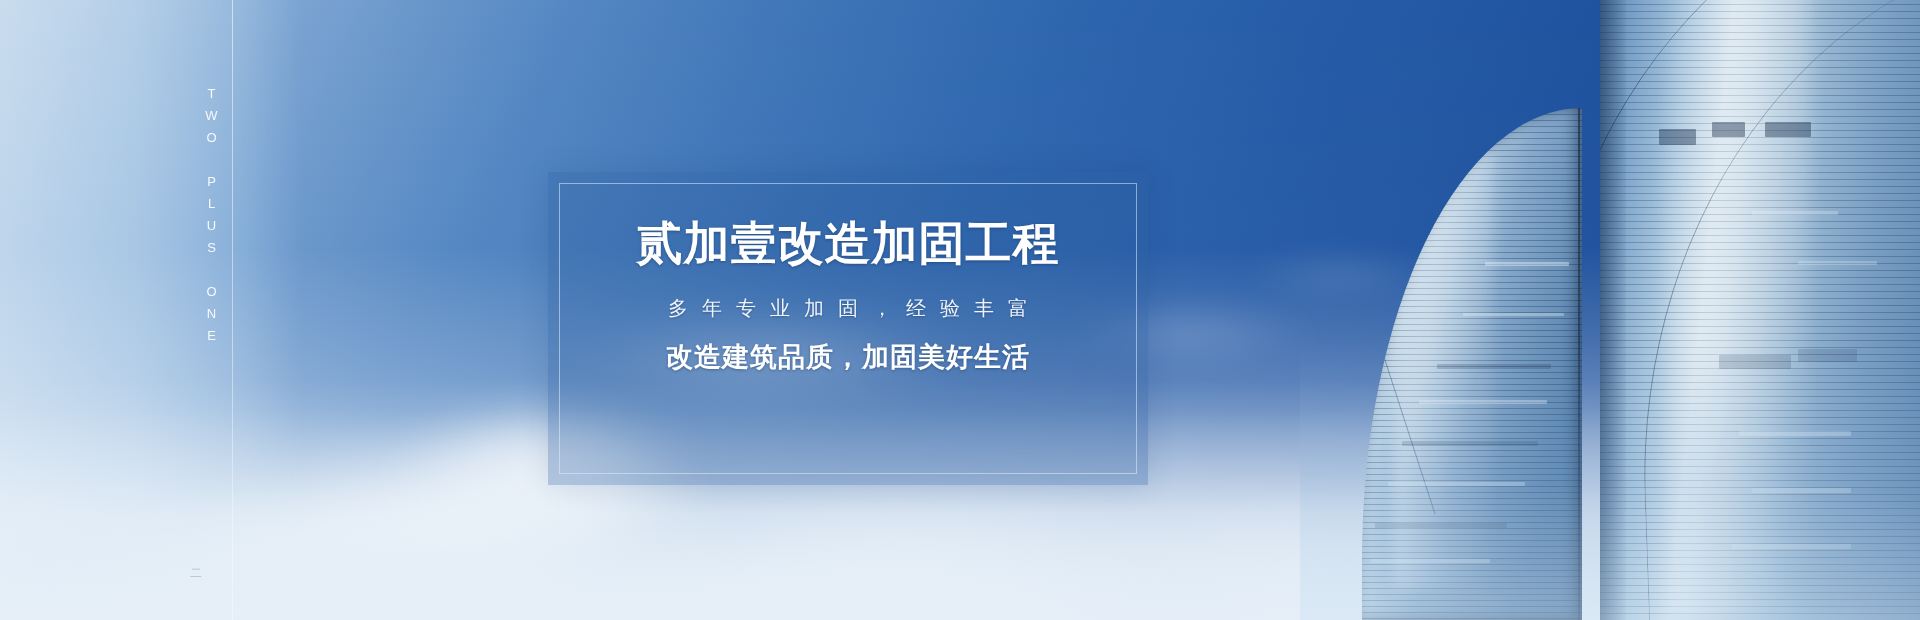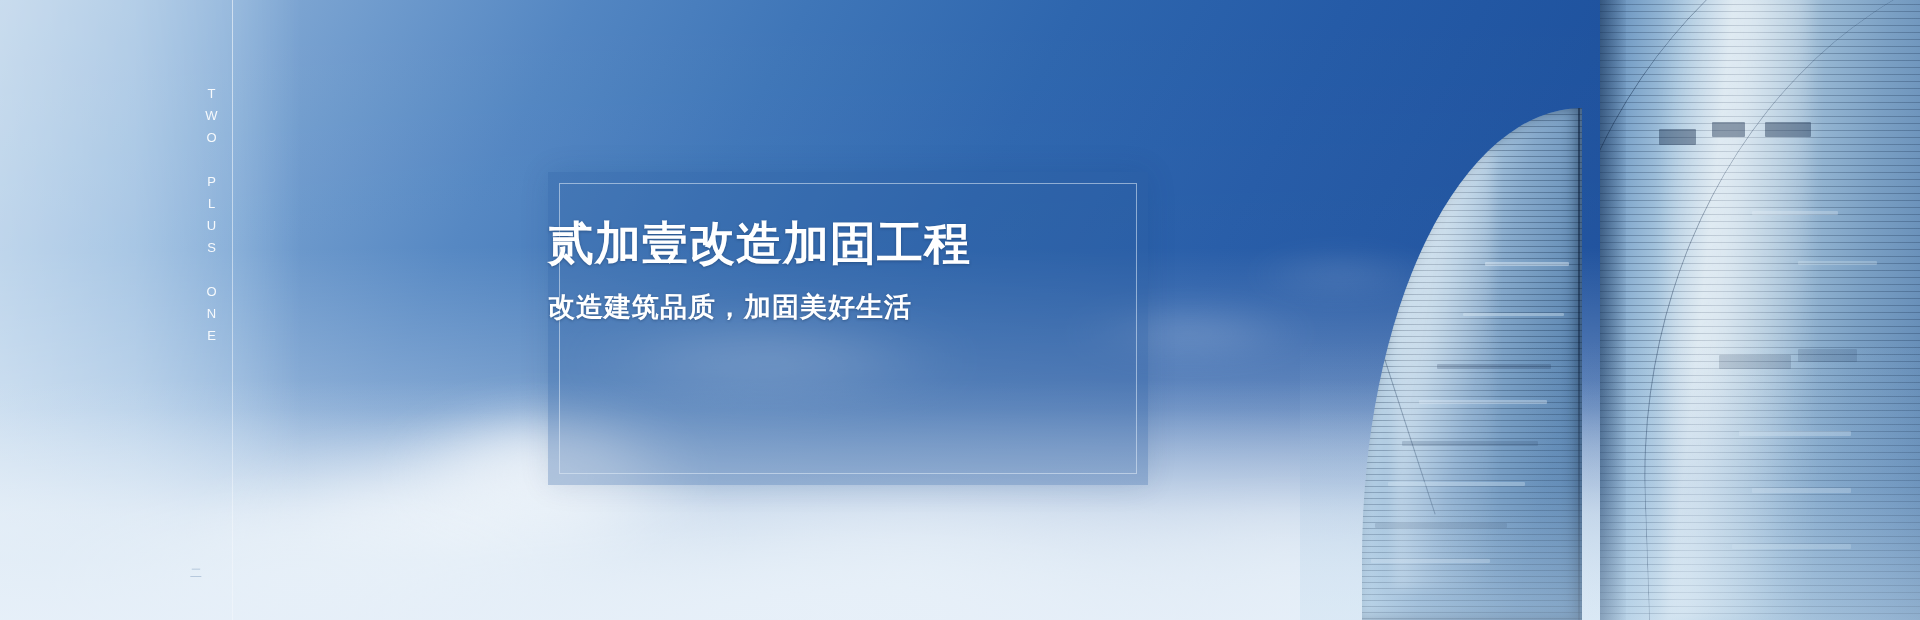--- a/index.html
+++ b/index.html
@@ -298,21 +298,21 @@
   .panel-inner-border {
     position: absolute;
     left: 11px; top: 11px; right: 11px; bottom: 11px;
     border: 1px solid rgba(225,236,248,0.55);
     pointer-events: none;
   }
   .panel-content {
     position: absolute;
     left: 0; right: 0;
     top: 0;
-    text-align: left;
+    text-align: center;
   }
 
   .title-cn {
     margin-top: 48px;
     color: #ffffff;
     font-size: 46px;
     font-weight: 700;
     letter-spacing: 1px;
     line-height: 1;
     text-shadow: 0 1px 3px rgba(10,30,60,0.35);
@@ -330,21 +330,21 @@
     font-family: "DejaVu Sans", "Liberation Sans", sans-serif;
   }
   .slogan-cn {
     margin-top: 28px;
     color: #ffffff;
     font-size: 27px;
     font-weight: 700;
     letter-spacing: 1px;
     line-height: 1;
     text-shadow: 0 1px 3px rgba(10,30,60,0.35);
-    font-family: Liberation Sans, sans-serif;
+    font-family: Liberation Mono, monospace;
   }
   .slogan-en {
     margin-top: 19px;
     color: #ffffff;
     font-size: 13px;
     font-weight: 400;
     letter-spacing: 0.2px;
     line-height: 1;
     text-shadow: 0 1px 2px rgba(10,30,60,0.35);
   }
@@ -410,17 +410,18 @@
   </div>
 
   <div class="vrule"></div>
   <div class="vbrand">TWO PLUS ONE</div>
   <div class="vmark">二</div>
 
   <div class="panel">
     <div class="panel-inner-border"></div>
     <div class="panel-content">
       <div class="title-cn">贰加壹改造加固工程</div>
+      <div class="sub-cn">多年专业加固，经验丰富</div>
       <div class="slogan-cn">改造建筑品质，加固美好生活</div>
     </div>
   </div>
 
 </div>
 
 </body></html>

